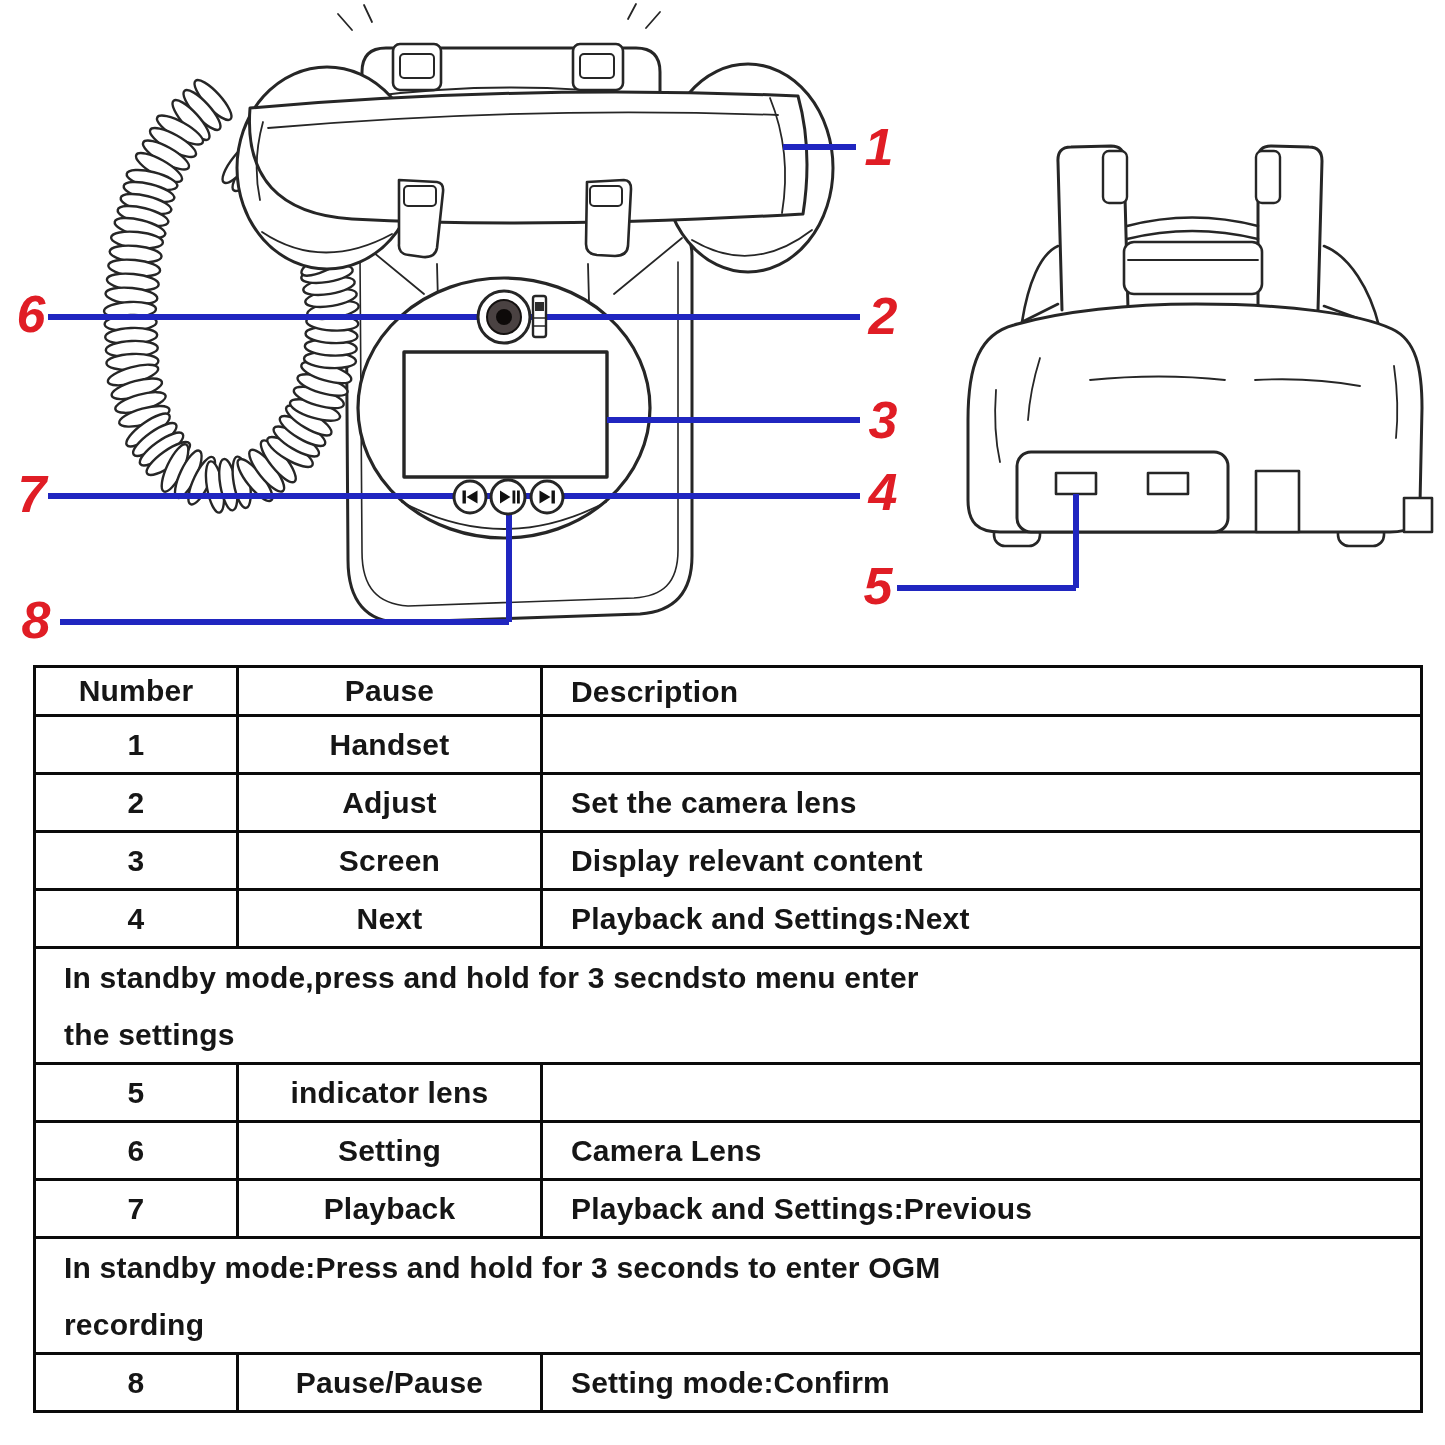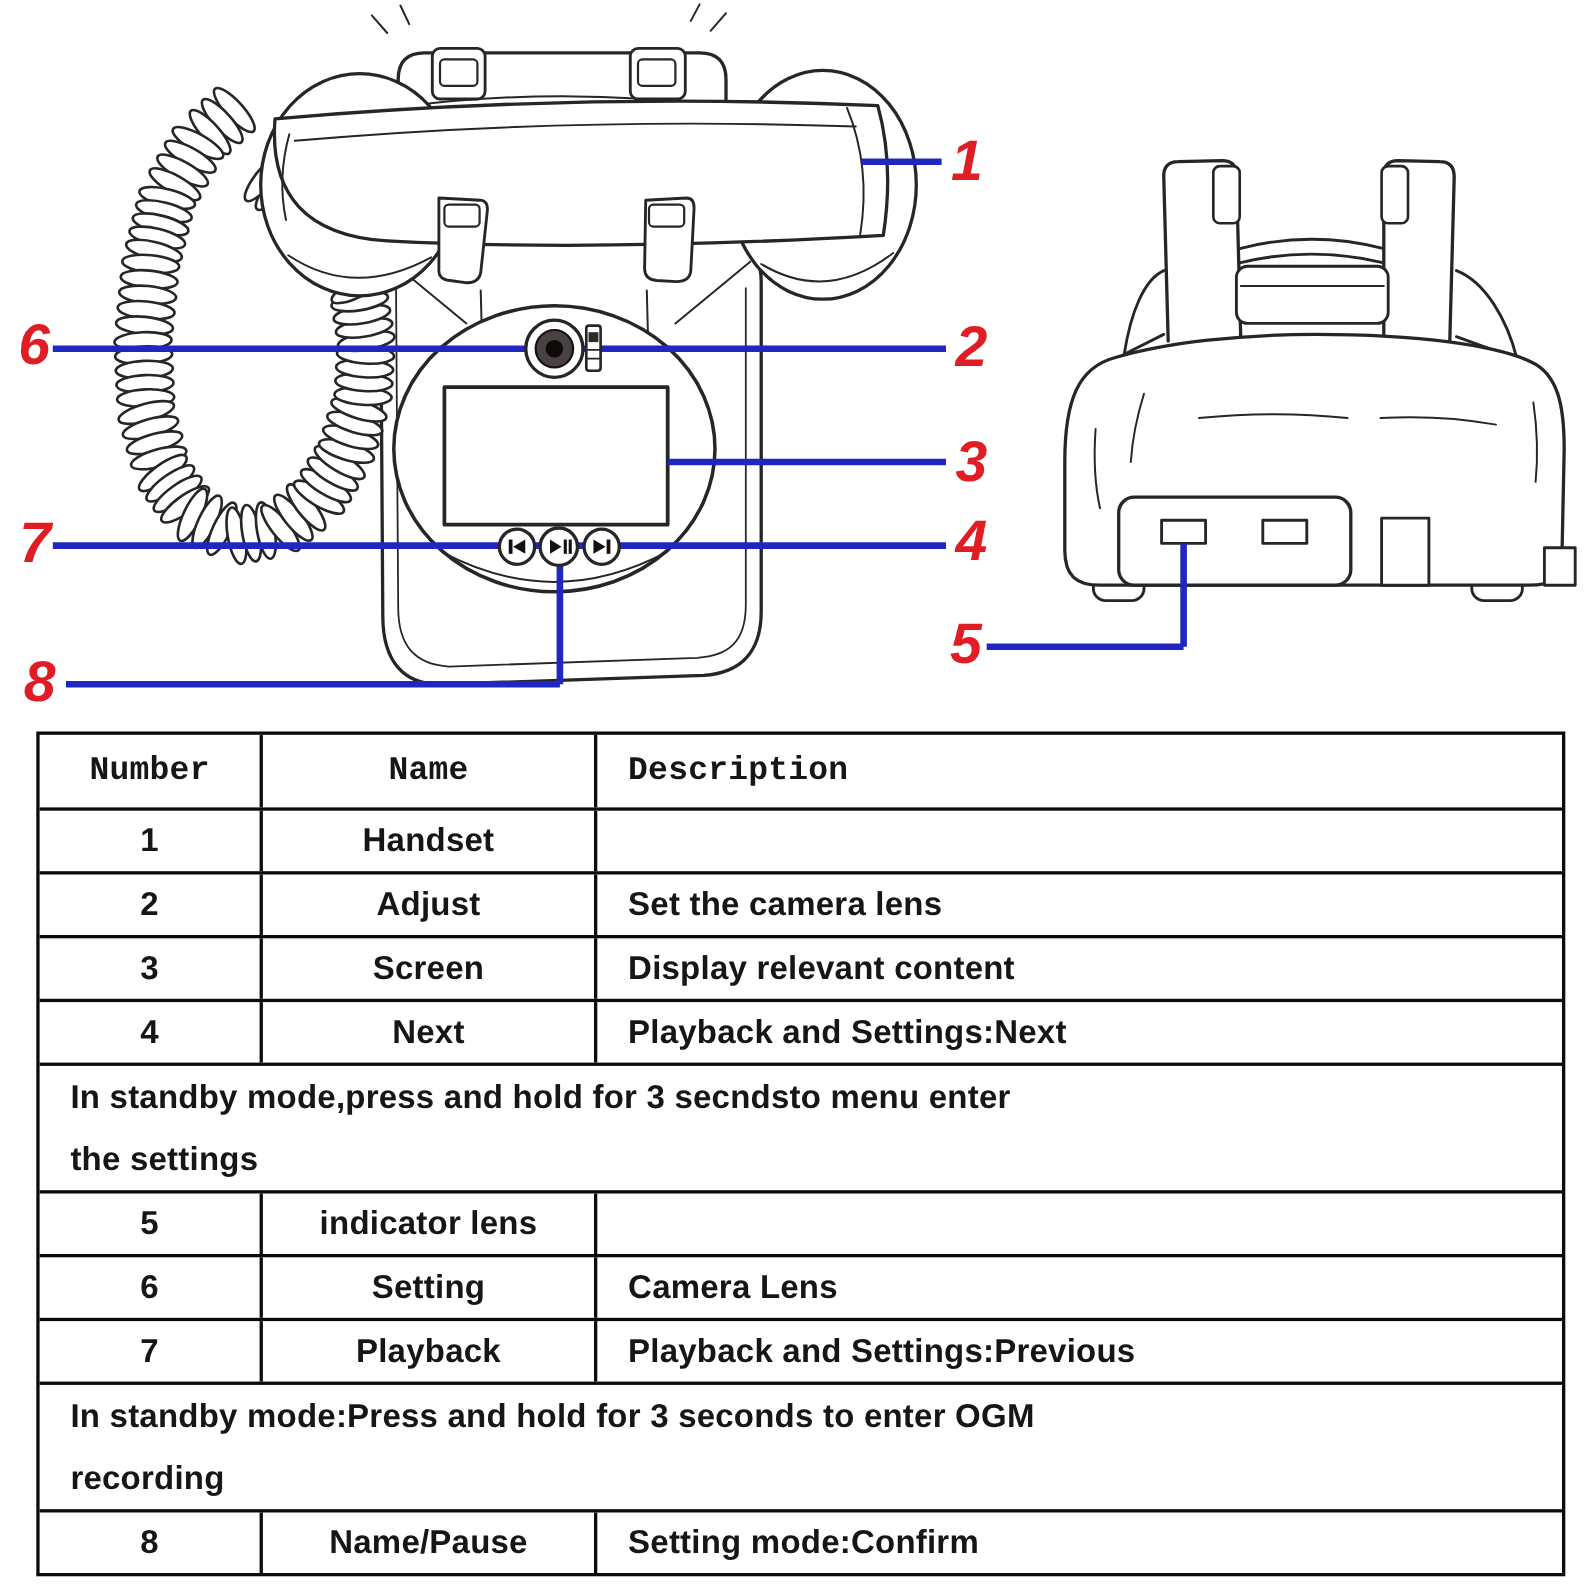--- a/index.html
+++ b/index.html
@@ -7,21 +7,21 @@
          font-family:"Liberation Sans", sans-serif;}
   .diagram-svg{position:absolute;left:0;top:0;}
   .callout{position:absolute;transform:translate(-50%,-50%);
            font-family:"Liberation Sans", sans-serif;
            font-style:italic;font-weight:700;font-size:52px;color:#e01d25;line-height:1;}
   
   .ptable{position:absolute;left:33px;top:665px;width:1390px;border:3px solid #0b0b0b;
           box-sizing:border-box;color:#161616;}
   .prow{display:flex;box-sizing:border-box;}
   .prow + .prow{border-top:3px solid #0b0b0b;}
-  .r-h{height:66px;font-family:Liberation Mono, monospace;} .r-s{height:58px;} .r-t{height:116px;flex-direction:column;}
+  .r-h{height:46px;} .r-s{height:58px;} .r-t{height:116px;flex-direction:column;}
   .pcell{box-sizing:border-box;display:flex;align-items:center;justify-content:center;
          font-size:30px;font-weight:700;letter-spacing:.2px;}
   .c1{width:203px;border-right:3px solid #0b0b0b;}
   .c2{width:304px;border-right:3px solid #0b0b0b;}
   .c3{flex:1;justify-content:flex-start;padding-left:28px;white-space:pre-line;line-height:57px;}
 </style>
 </head>
 <body>
 
 <div class="stage">
@@ -236,21 +236,21 @@
   <div class="callout" style="left:883px;top:420px;">3</div>
   <div class="callout" style="left:883px;top:492px;">4</div>
   <div class="callout" style="left:878px;top:586px;">5</div>
   <div class="callout" style="left:31px;top:314px;">6</div>
   <div class="callout" style="left:32px;top:494px;">7</div>
   <div class="callout" style="left:36px;top:620px;">8</div>
 
   <div class="ptable">
     <div class="prow r-h">
       <div class="pcell c1">Number</div>
-      <div class="pcell c2">Name</div>
+      <div class="pcell c2">Pause</div>
       <div class="pcell c3">Description</div>
     </div>
     <div class="prow r-s">
       <div class="pcell c1">1</div>
       <div class="pcell c2">Handset</div>
     </div>
     <div class="prow r-s">
       <div class="pcell c1">2</div>
       <div class="pcell c2">Adjust</div>
       <div class="pcell c3">Set the camera lens</div>
@@ -287,17 +287,17 @@
       <div class="pcell c3">Playback and Settings:Previous</div>
     </div>
     <div class="prow r-t">
       <div class="pcell c1"></div>
       <div class="pcell c2"></div>
       <div class="pcell c3">In standby mode:Press and hold for 3 seconds to enter OGM
 recording</div>
     </div>
     <div class="prow r-s">
       <div class="pcell c1">8</div>
-      <div class="pcell c2">Name/Pause</div>
+      <div class="pcell c2">Pause/Pause</div>
       <div class="pcell c3">Setting mode:Confirm</div>
     </div>
   </div>
 </div>
 
 </body></html>

